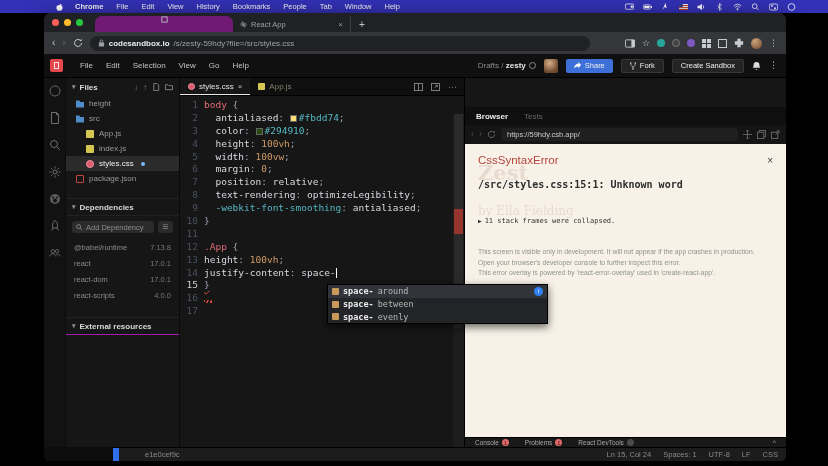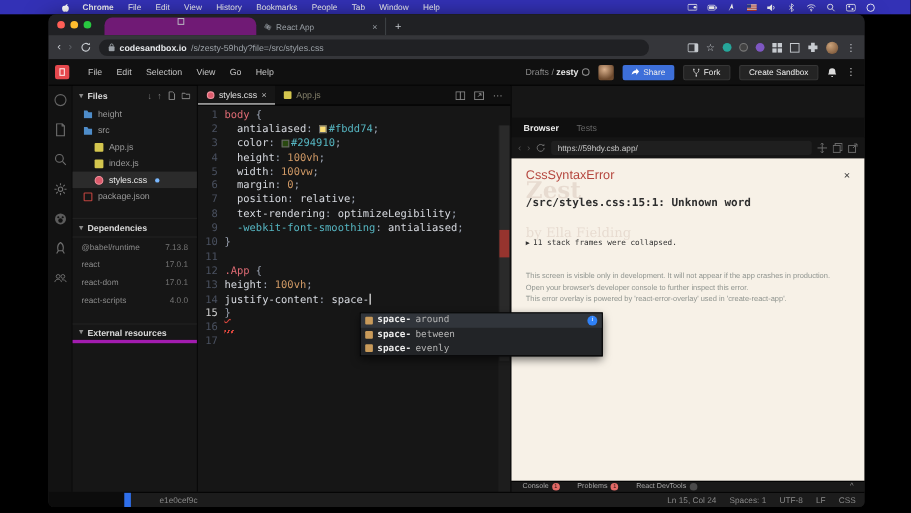--- a/index.html
+++ b/index.html
@@ -88,21 +88,21 @@
   .mod-dot{width:4px;height:4px;border-radius:50%;background:#7ab8ff;margin-left:7px;}
   .dep-section{margin-top:12px;border-top:1px solid #222;border-bottom:1px solid #222;}
   .adddep-row{display:flex;gap:4px;padding:5px 6px 6px 6px;align-items:center;}
   .adddep{flex:1;height:12px;background:#2b2b2b;border-radius:3px;display:flex;align-items:center;gap:3px;
           padding:0 4px;color:#8e8e8e;font-size:7.5px;}
   .dep-listic{width:15px;height:12px;background:#2b2b2b;border-radius:3px;display:flex;align-items:center;
               justify-content:center;color:#8e8e8e;font-size:7px;}
   #deps{display:flex;flex-direction:column;}
   .dep-row{height:16px;display:flex;align-items:center;padding:0 8px;font-size:7.5px;color:#8a8a8a;}
   .dep-ver{margin-left:auto;color:#777;}
-  .ext-section{margin-top:14px;border-top:1px solid #222;border-bottom:3px solid #a21caf;}
+  .ext-section{margin-top:14px;border-top:1px solid #222;border-bottom:1px solid #a21caf;}
 
   
   .editor{flex:1;display:flex;flex-direction:column;min-width:0;background:#161616;position:relative;}
   .etabs{height:18px;background:#0f0f0f;border-bottom:1px solid #000;display:flex;align-items:stretch;flex:0 0 auto;}
   .etab{display:flex;align-items:center;gap:4px;padding:0 8px;font-size:8px;color:#85816b;position:relative;}
   .etab.active{background:#161616;color:#e2e2e2;}
   .etab.active:after{content:"";position:absolute;left:0;right:0;bottom:0;height:1px;background:#e8e8e8;}
   .etab .e-close{color:#bdbdbd;font-size:8px;}
   .etabs-right{margin-left:auto;display:flex;align-items:center;gap:8px;padding-right:7px;color:#8a8a8a;}
   .codearea{flex:1;position:relative;font-family:"DejaVu Sans Mono",monospace;font-size:9.5px;overflow:hidden;}
@@ -426,20 +426,30 @@
               <div class="tree-row">
                 <span class="fi fi-json"></span>
                 <span>package.json</span>
               </div>
             </div>
 
           <div class="dep-section panel-head">
             <span class="caret">▾</span>
             <span>Dependencies</span>
           </div>
+          <div class="adddep-row">
+            <div class="adddep">
+              <svg style="width:7px;height:7px" viewBox="0 0 8 8">
+                  <circle cx="3" cy="3" r="2.3" fill="none" stroke="#8e8e8e"></circle>
+                  <path d="M4.8 4.8L7 7" stroke="#8e8e8e"></path>
+                </svg>
+              <span>Add Dependency</span>
+            </div>
+            <span class="dep-listic">☰</span>
+          </div>
           <div id="deps">
               <div class="dep-row">
                 <span>@babel/runtime</span>
                 <span class="dep-ver">7.13.8</span>
               </div>
               <div class="dep-row">
                 <span>react</span>
                 <span class="dep-ver">17.0.1</span>
               </div>
               <div class="dep-row">

